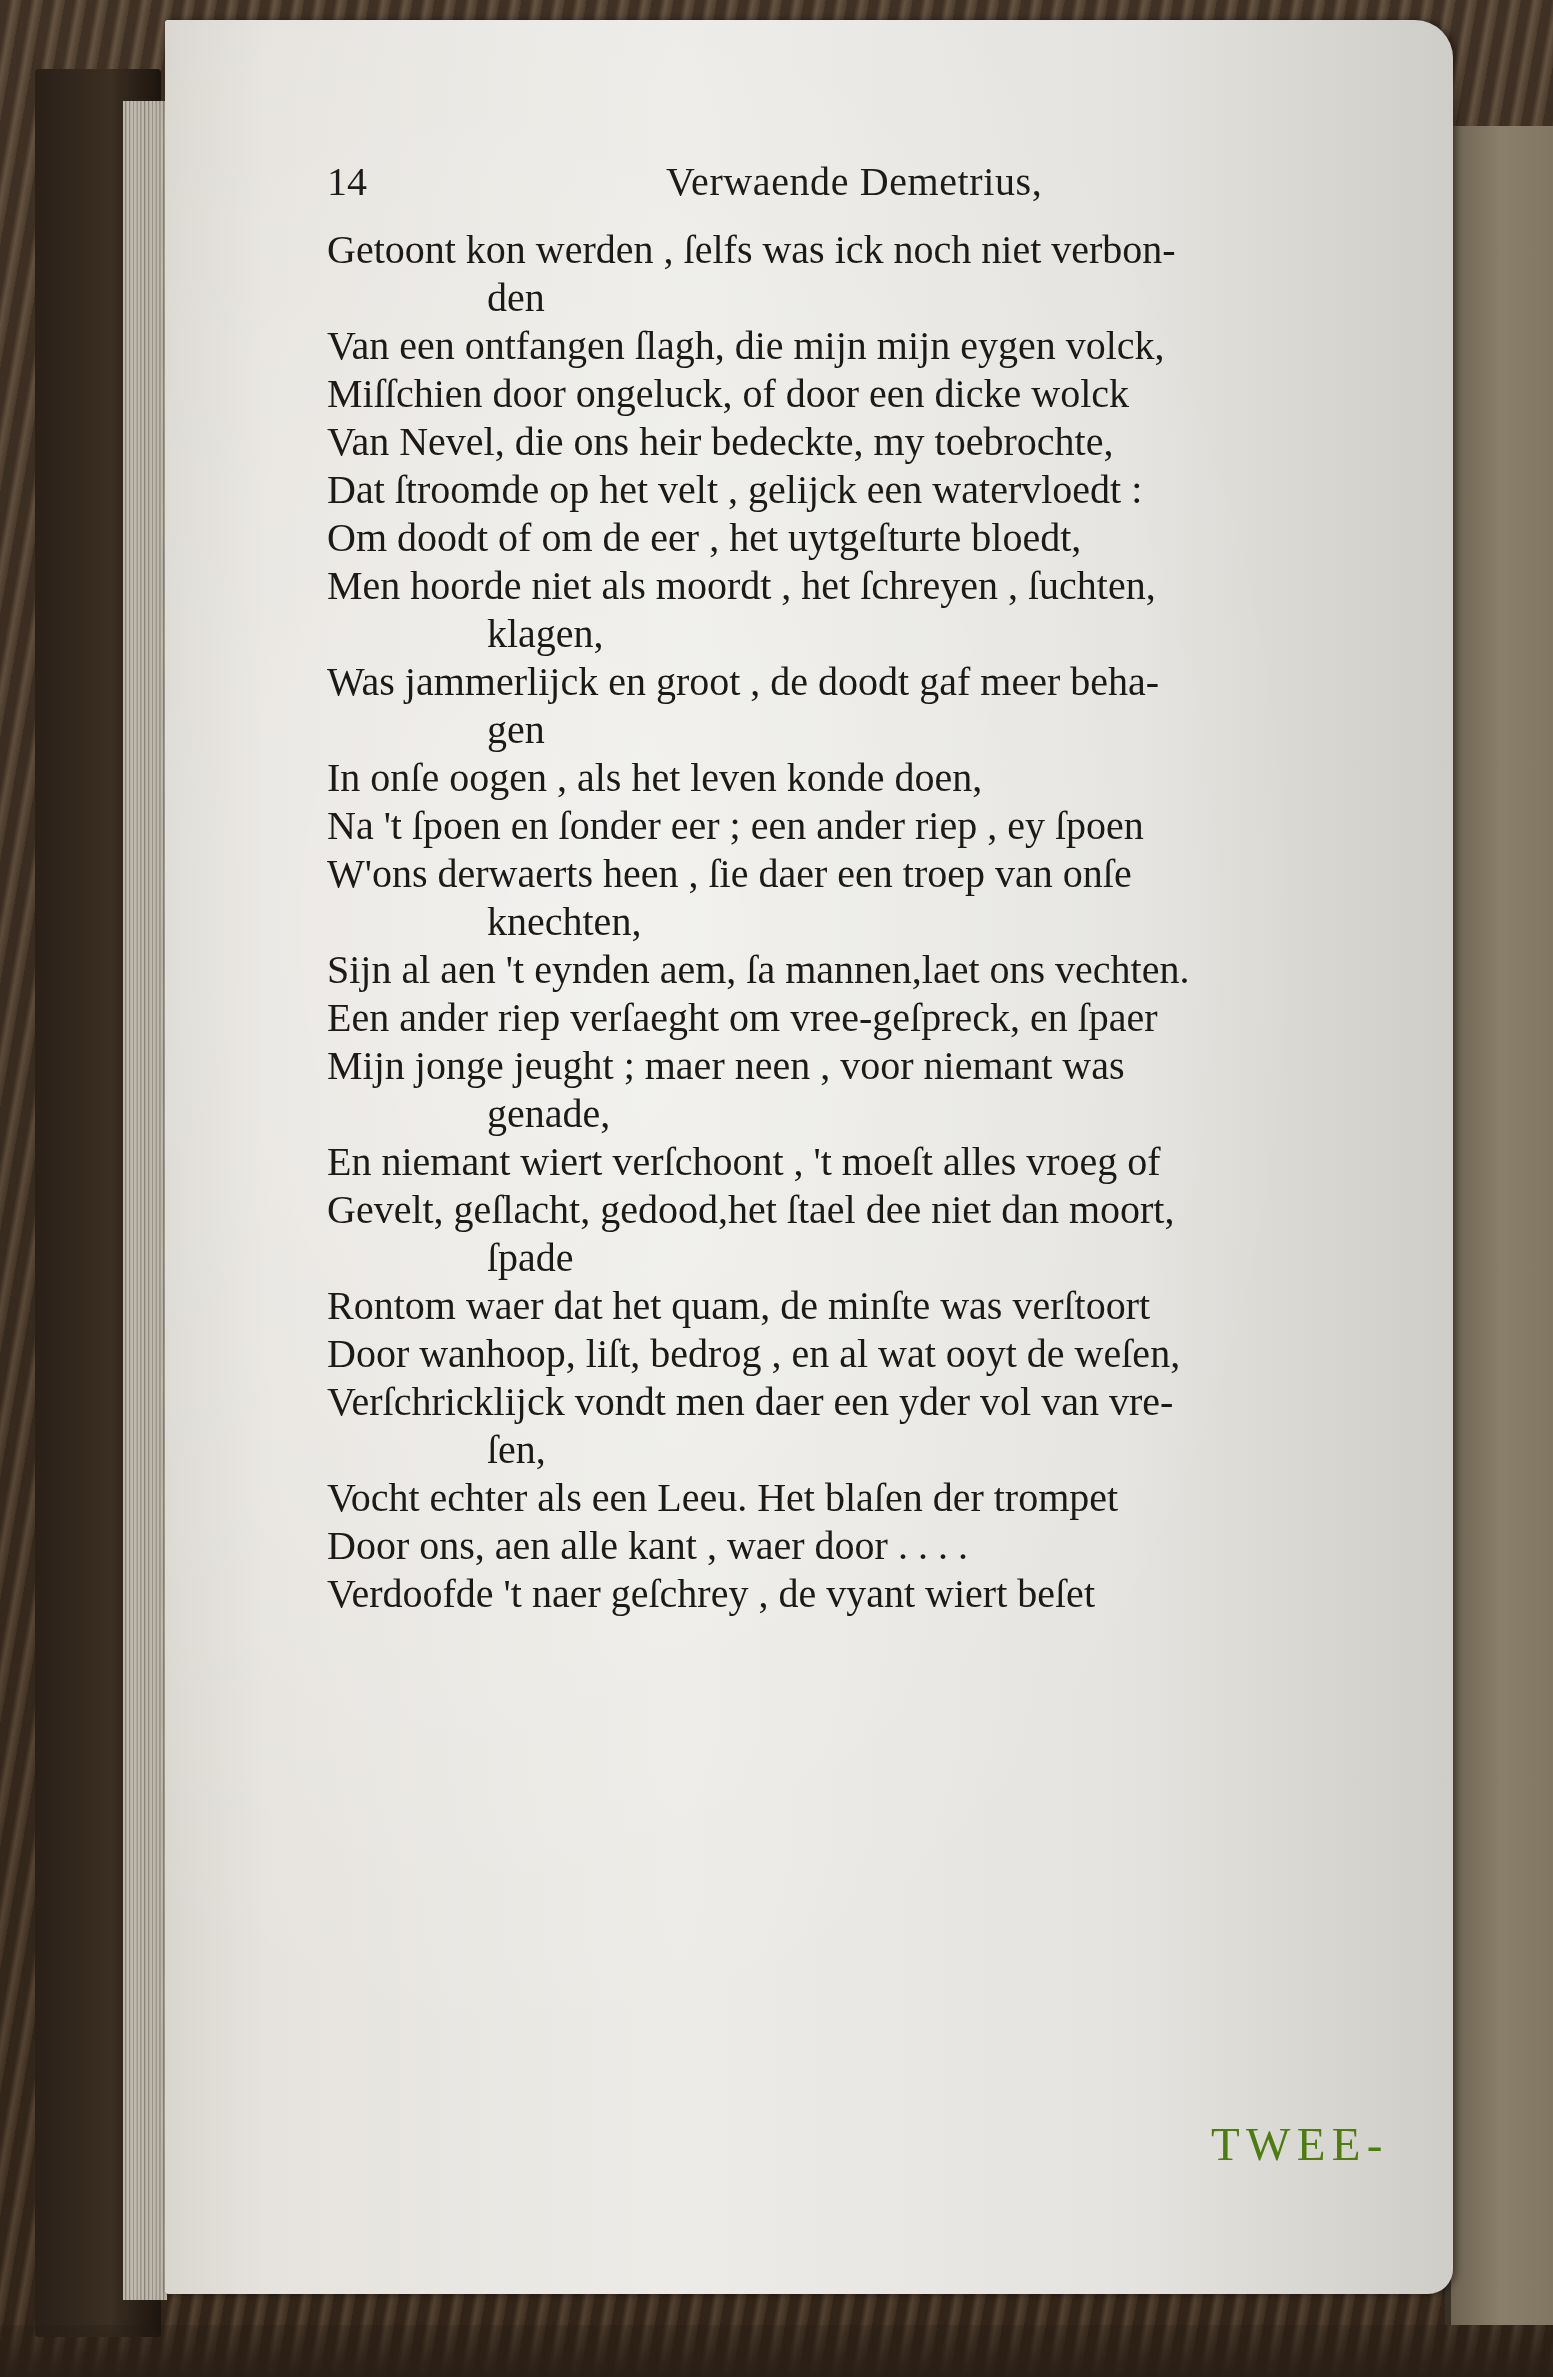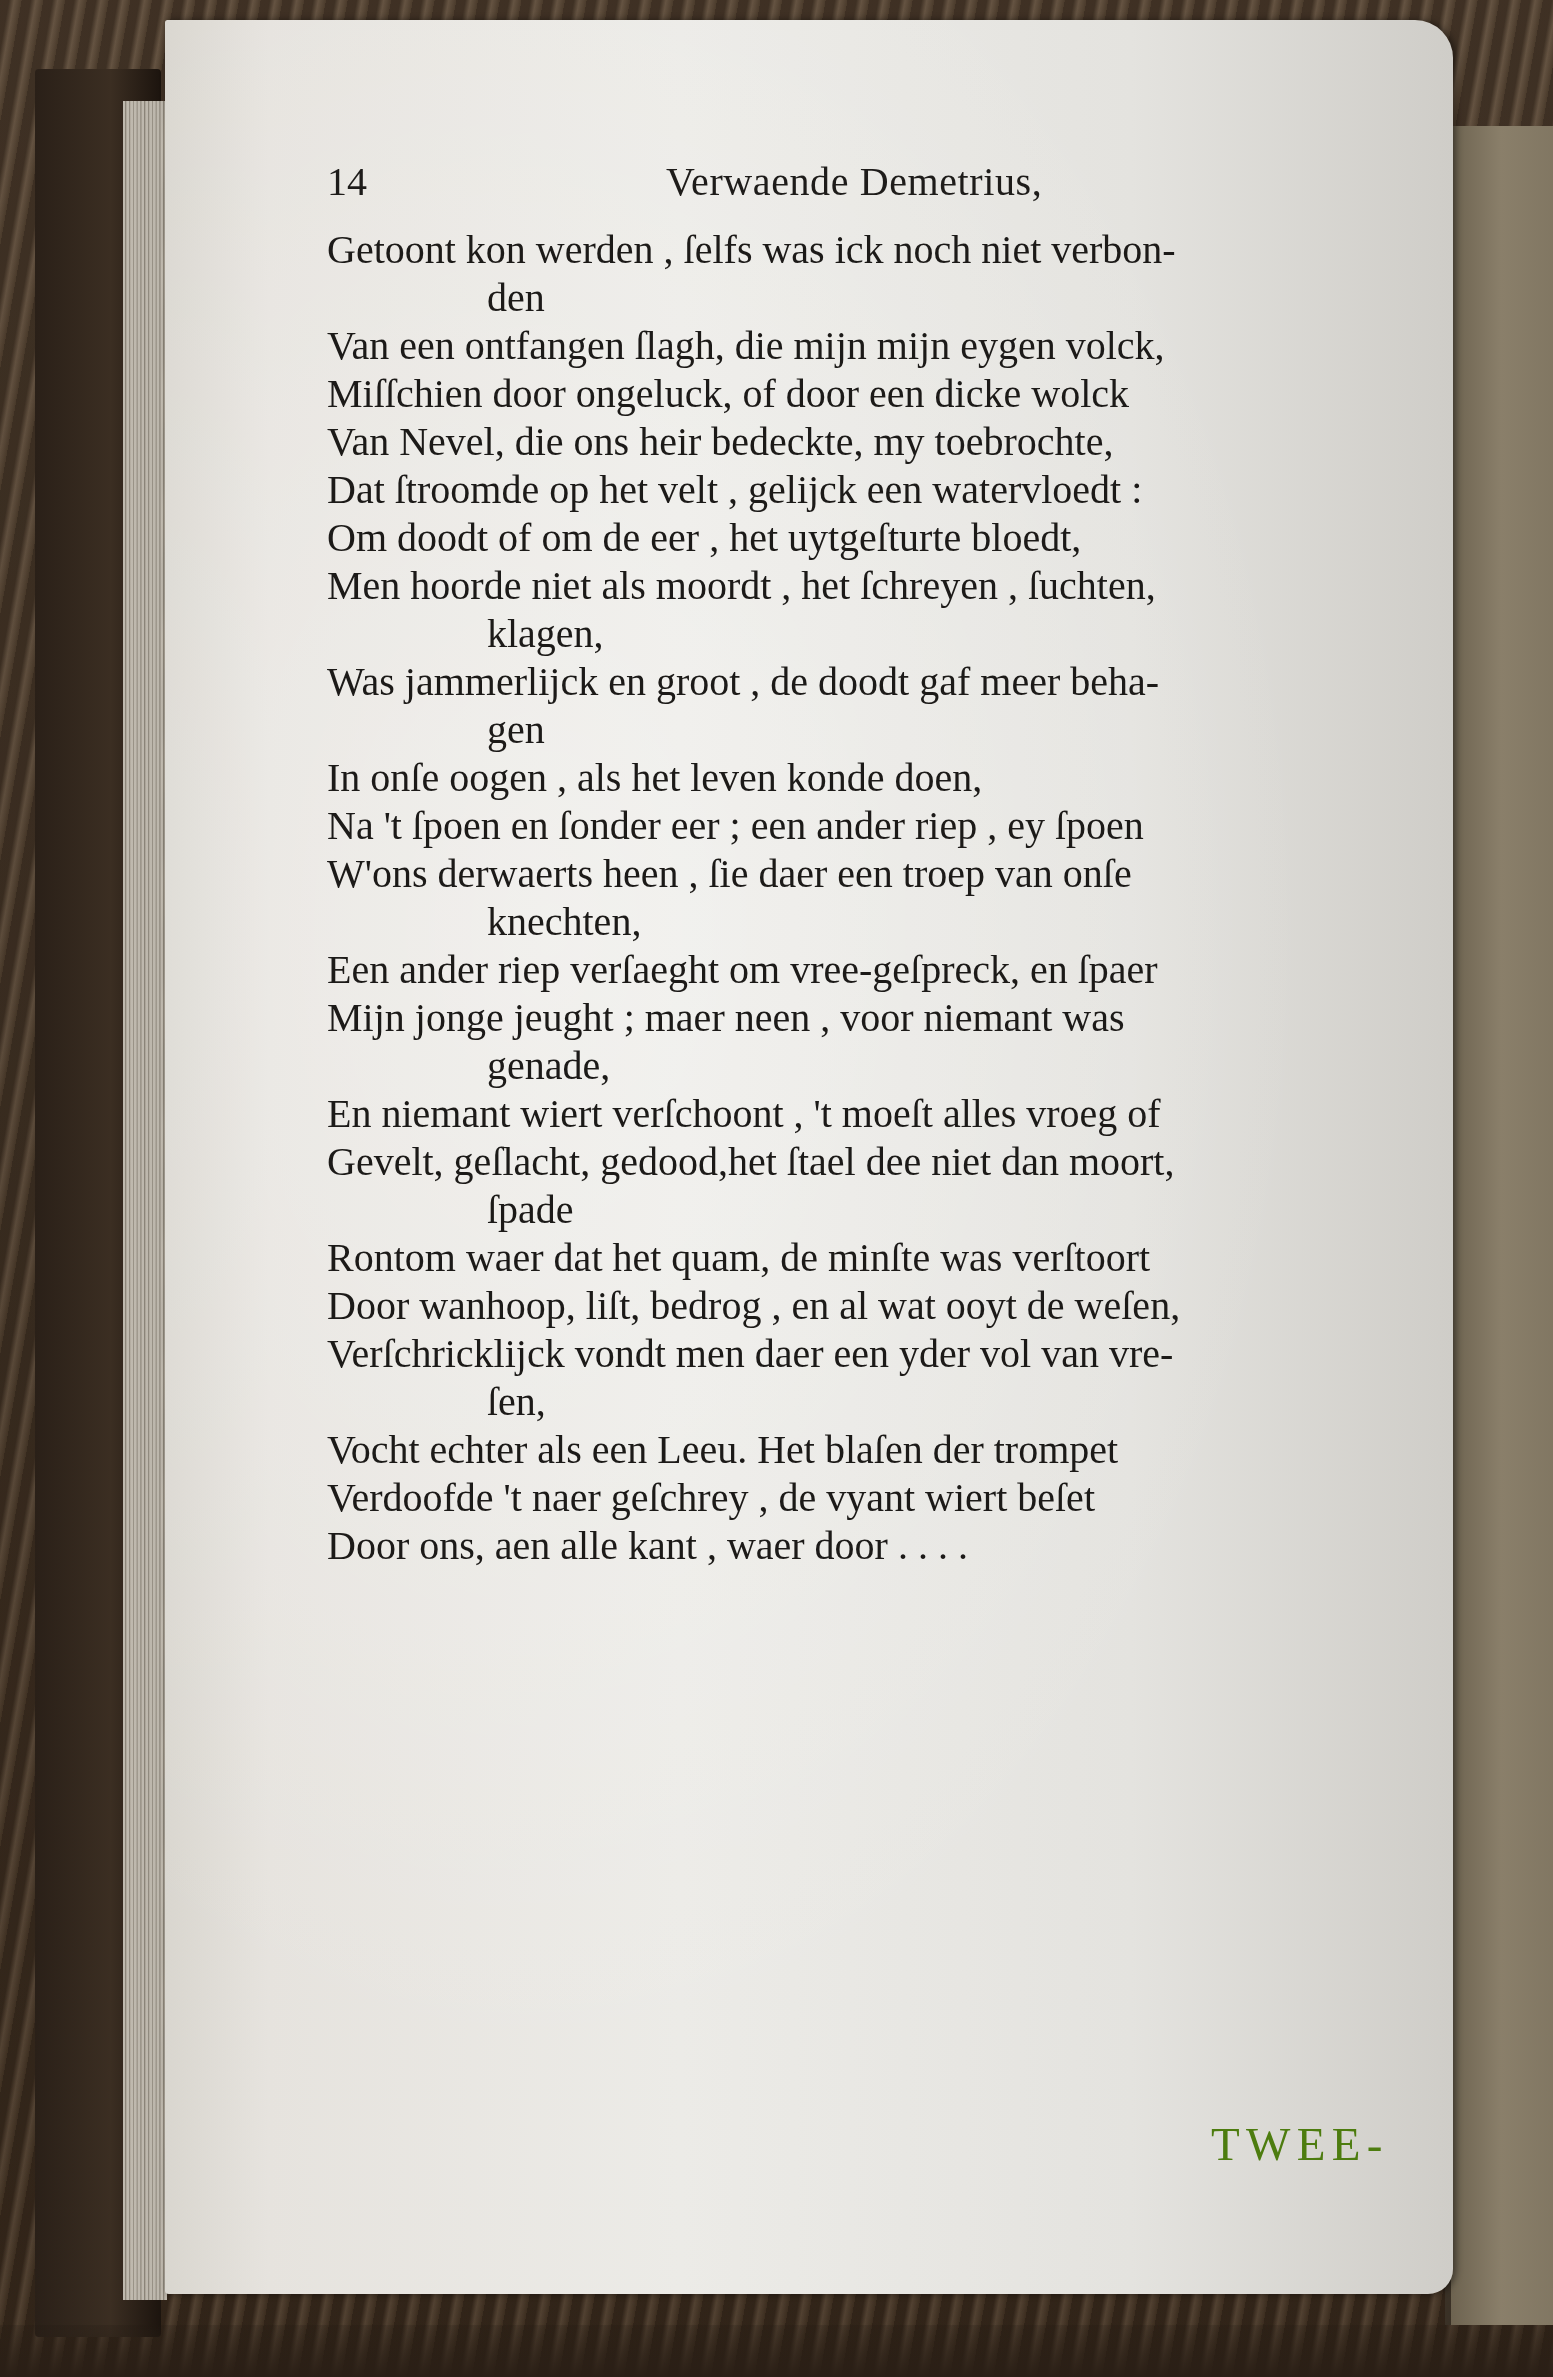--- a/index.html
+++ b/index.html
@@ -132,31 +132,32 @@
   <span class="verse-line">Dat ſtroomde op het velt , gelijck een watervloedt :</span>
   <span class="verse-line">Om doodt of om de eer , het uytgeſturte bloedt,</span>
   <span class="verse-line">Men hoorde niet als moordt , het ſchreyen , ſuchten,</span>
   <span class="verse-line turnover">klagen,</span>
   <span class="verse-line">Was jammerlijck en groot , de doodt gaf meer beha-</span>
   <span class="verse-line turnover">gen</span>
   <span class="verse-line">In onſe oogen , als het leven konde doen,</span>
   <span class="verse-line">Na 't ſpoen en ſonder eer ; een ander riep , ey ſpoen</span>
   <span class="verse-line">W'ons derwaerts heen , ſie daer een troep van onſe</span>
   <span class="verse-line turnover">knechten,</span>
+  <span class="verse-line">Sijn al aen 't eynden aem, ſa mannen,laet ons vechten.</span>
   <span class="verse-line">Een ander riep verſaeght om vree-geſpreck, en ſpaer</span>
   <span class="verse-line">Mijn jonge jeught ; maer neen , voor niemant was</span>
   <span class="verse-line turnover">genade,</span>
   <span class="verse-line">En niemant wiert verſchoont , 't moeſt alles vroeg of</span>
   <span class="verse-line">Gevelt, geſlacht, gedood,het ſtael dee niet dan moort,</span>
   <span class="verse-line turnover">ſpade</span>
   <span class="verse-line">Rontom waer dat het quam, de minſte was verſtoort</span>
   <span class="verse-line">Door wanhoop, liſt, bedrog , en al wat ooyt de weſen,</span>
   <span class="verse-line">Verſchricklijck vondt men daer een yder vol van vre-</span>
   <span class="verse-line turnover">ſen,</span>
   <span class="verse-line">Vocht echter als een Leeu. Het blaſen der trompet</span>
+  <span class="verse-line">Door ons, aen alle kant , waer door . . . .</span>
   <span class="verse-line">Verdoofde 't naer geſchrey , de vyant wiert beſet</span>
-  <span class="verse-line">Door ons, aen alle kant , waer door . . . .</span>
 </div>
 
 <div class="catchword">TWEE-</div>
 
 <div class="bottom-shadow"></div>
 
 
 </body></html>

